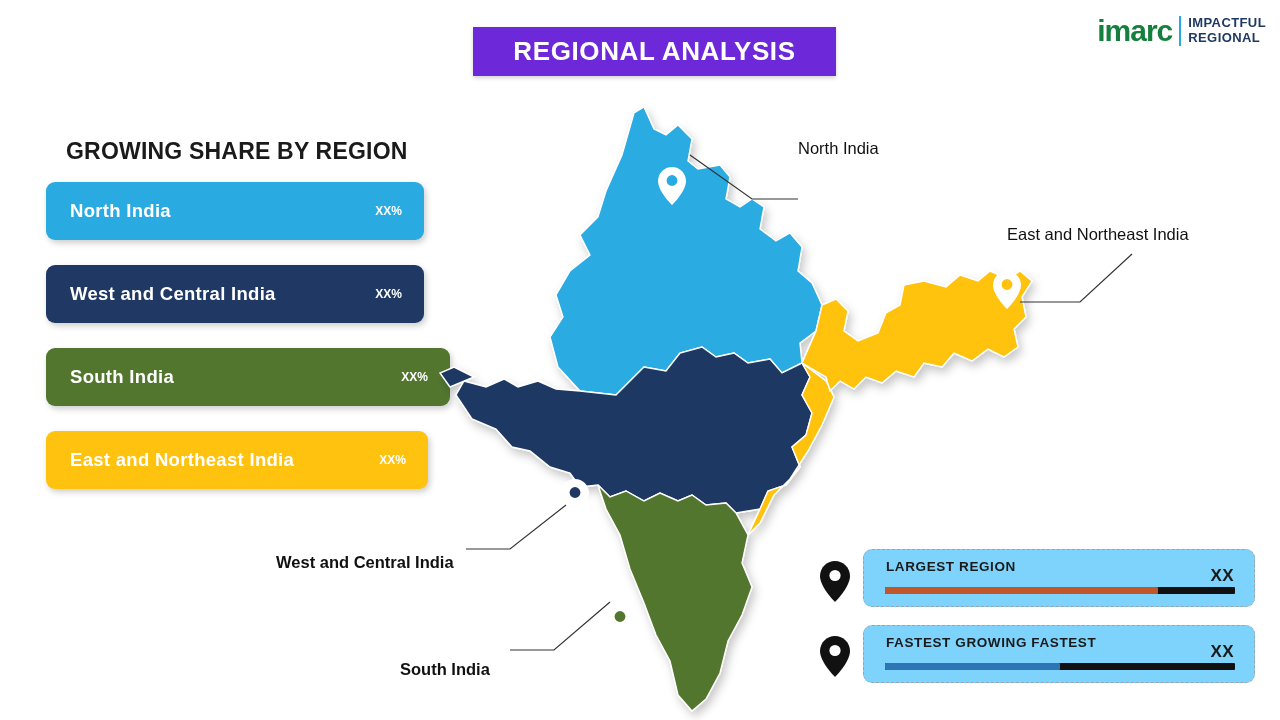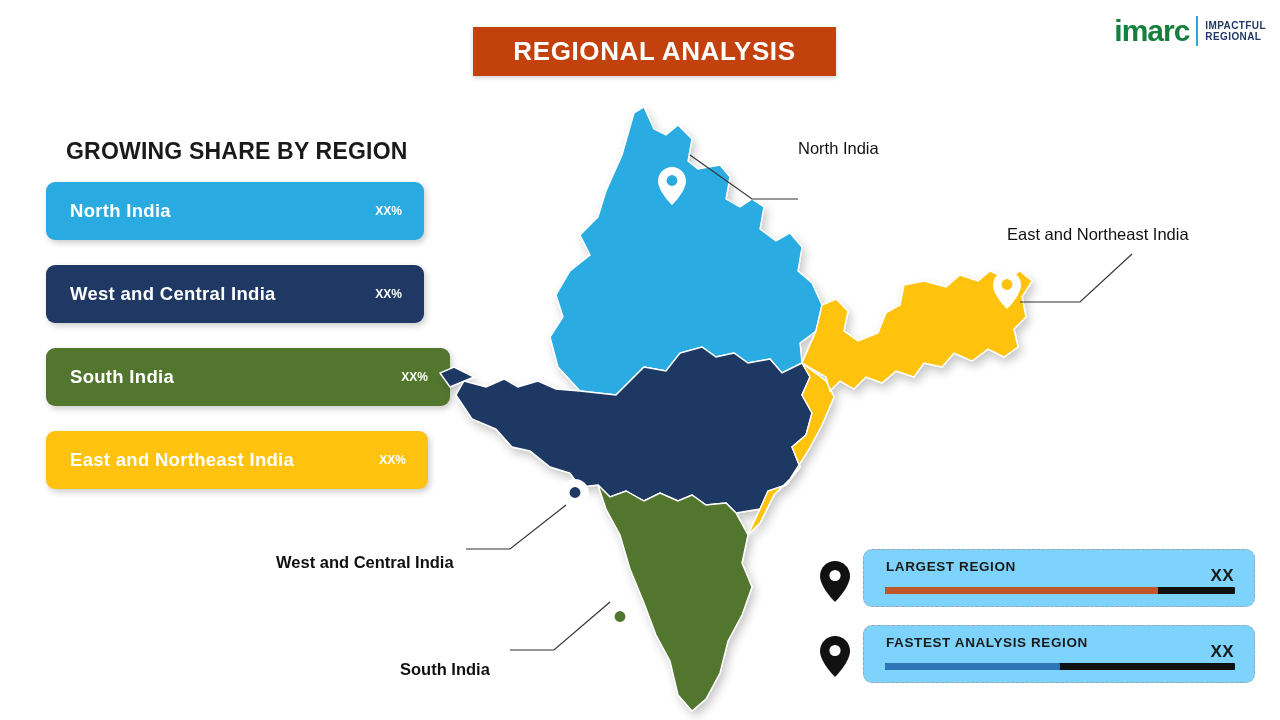--- a/index.html
+++ b/index.html
@@ -8,37 +8,37 @@
     background:#ffffff;
     font-family:"Liberation Sans", sans-serif;
     overflow:hidden;
     position:relative;
   }
   .canvas{position:relative;width:1280px;height:720px;}
 
   
   .title-band{
     position:absolute;left:473px;top:27px;width:363px;height:49px;
-    background:#c2410c;
+    background:#6d28d9;
     display:flex;align-items:center;justify-content:center;
     box-shadow:0 2px 4px rgba(0,0,0,.18);
   }
   .title-band span{
     color:#ffffff;font-size:26px;font-weight:bold;letter-spacing:.6px;
   }
 
   
   .logo{position:absolute;right:14px;top:14px;display:flex;align-items:center;}
   .logo .imarc{
     font-size:30px;font-weight:bold;color:#15803d;letter-spacing:-1px;
     font-family:"Liberation Sans", sans-serif;
   }
   .logo .bar{width:2px;height:30px;background:#29a9e1;margin:0 7px;}
   .logo .tag{display:flex;flex-direction:column;line-height:1.12;}
-  .logo .tag span{font-size:10px;font-weight:bold;color:#1f3864;letter-spacing:.4px;}
+  .logo .tag span{font-size:13px;font-weight:bold;color:#1f3864;letter-spacing:.4px;}
 
   
   .panel-title{
     position:absolute;left:66px;top:138px;
     font-size:23px;font-weight:bold;color:#1a1a1a;letter-spacing:.2px;
   }
   .bars{position:absolute;left:46px;top:182px;width:395px;}
   .bar-row{
     position:relative;height:58px;margin-bottom:25px;
     border-radius:9px;
@@ -230,20 +230,20 @@
     </div>
   </div>
 
   <div class="stat-pin" style="left:818px;top:635px;">
     <svg width="34" height="44" viewBox="0 0 34 44">
         <path d="M17 1C8.7 1 2 7.7 2 16c0 11.3 15 26 15 26s15-14.7 15-26C32 7.7 25.3 1 17 1z" fill="#111111"></path>
         <circle cx="17" cy="15.5" r="5.6" fill="#ffffff"></circle>
       </svg>
   </div>
   <div class="stat-box" style="left:863px;top:625px;">
-    <div class="cap">FASTEST ANALYSIS REGION</div>
+    <div class="cap">FASTEST GROWING FASTEST</div>
     <div class="num">XX</div>
     <div class="track">
       <div class="fill" style="width:50%;background:#2E75B6;"></div>
     </div>
   </div>
 
 </div>
 
 </body></html>

